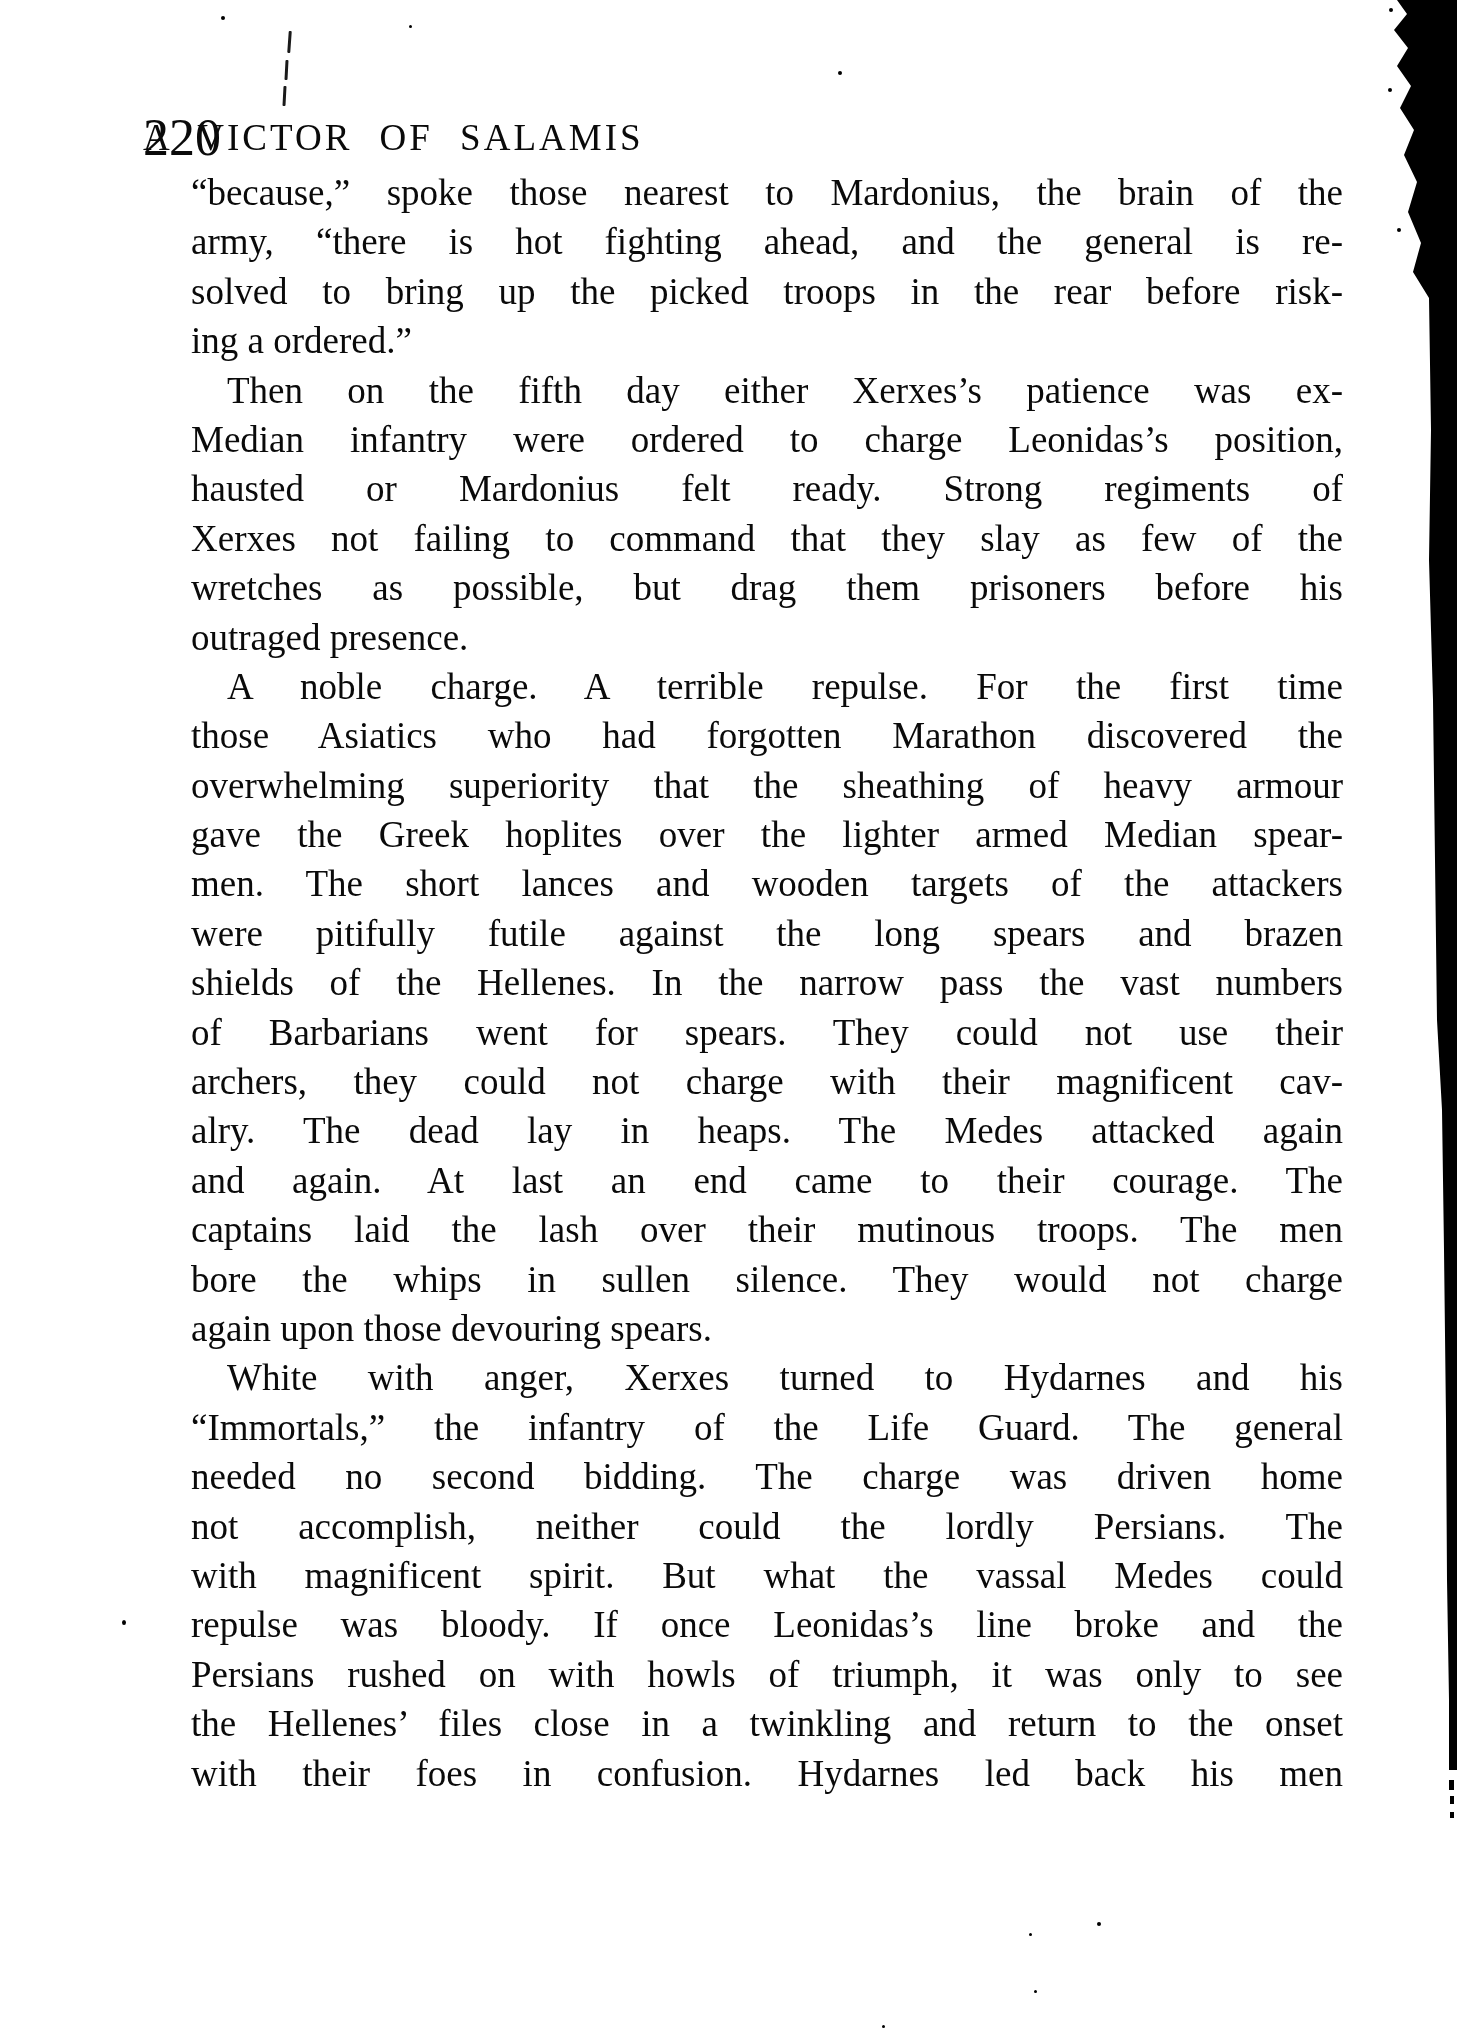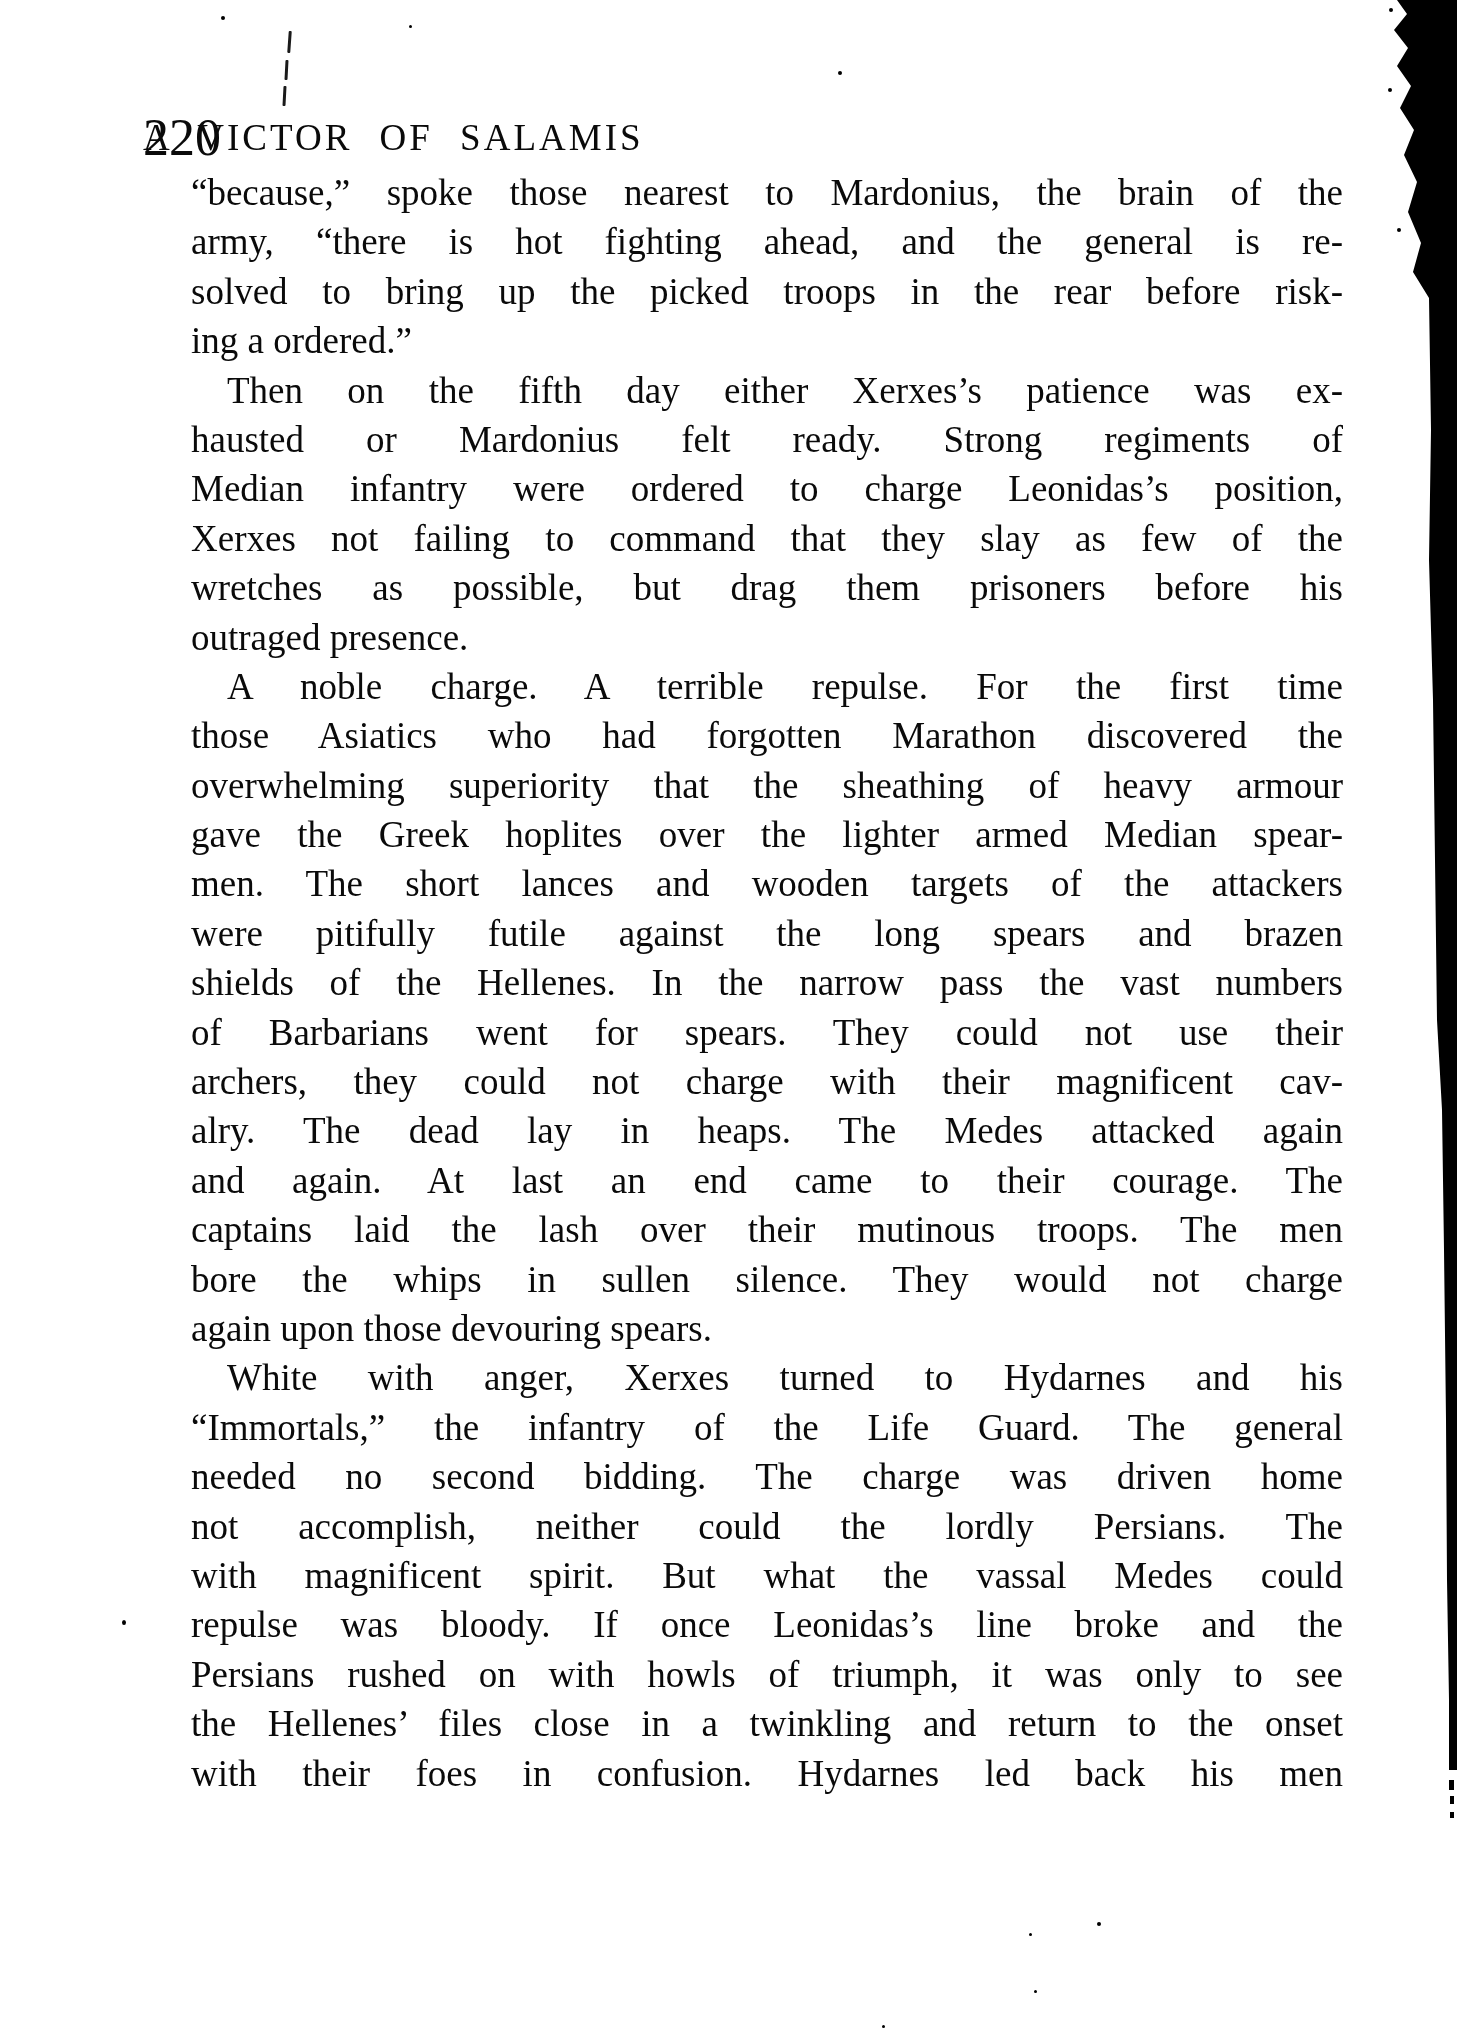--- a/index.html
+++ b/index.html
@@ -53,22 +53,22 @@
 
   <div class="folio">220</div>
   <div class="running-title">A VICTOR OF SALAMIS</div>
 
   <div class="page-body">
       <div class="line j">“because,” spoke those nearest to Mardonius, the brain of the</div>
       <div class="line j">army, “there is hot fighting ahead, and the general is re-</div>
       <div class="line j">solved to bring up the picked troops in the rear before risk-</div>
       <div class="line plain">ing a ordered.”</div>
       <div class="line j indent">Then on the fifth day either Xerxes’s patience was ex-</div>
+      <div class="line j">Median infantry were ordered to charge Leonidas’s position,</div>
       <div class="line j">hausted or Mardonius felt ready.  Strong regiments of</div>
-      <div class="line j">Median infantry were ordered to charge Leonidas’s position,</div>
       <div class="line j">Xerxes not failing to command that they slay as few of the</div>
       <div class="line j">wretches as possible, but drag them prisoners before his</div>
       <div class="line plain">outraged presence.</div>
       <div class="line j indent">A noble charge.  A terrible repulse.  For the first time</div>
       <div class="line j">those Asiatics who had forgotten Marathon discovered the</div>
       <div class="line j">overwhelming superiority that the sheathing of heavy armour</div>
       <div class="line j">gave the Greek hoplites over the lighter armed Median spear-</div>
       <div class="line j">men.  The short lances and wooden targets of the attackers</div>
       <div class="line j">were pitifully futile against the long spears and brazen</div>
       <div class="line j">shields of the Hellenes.  In the narrow pass the vast numbers</div>

